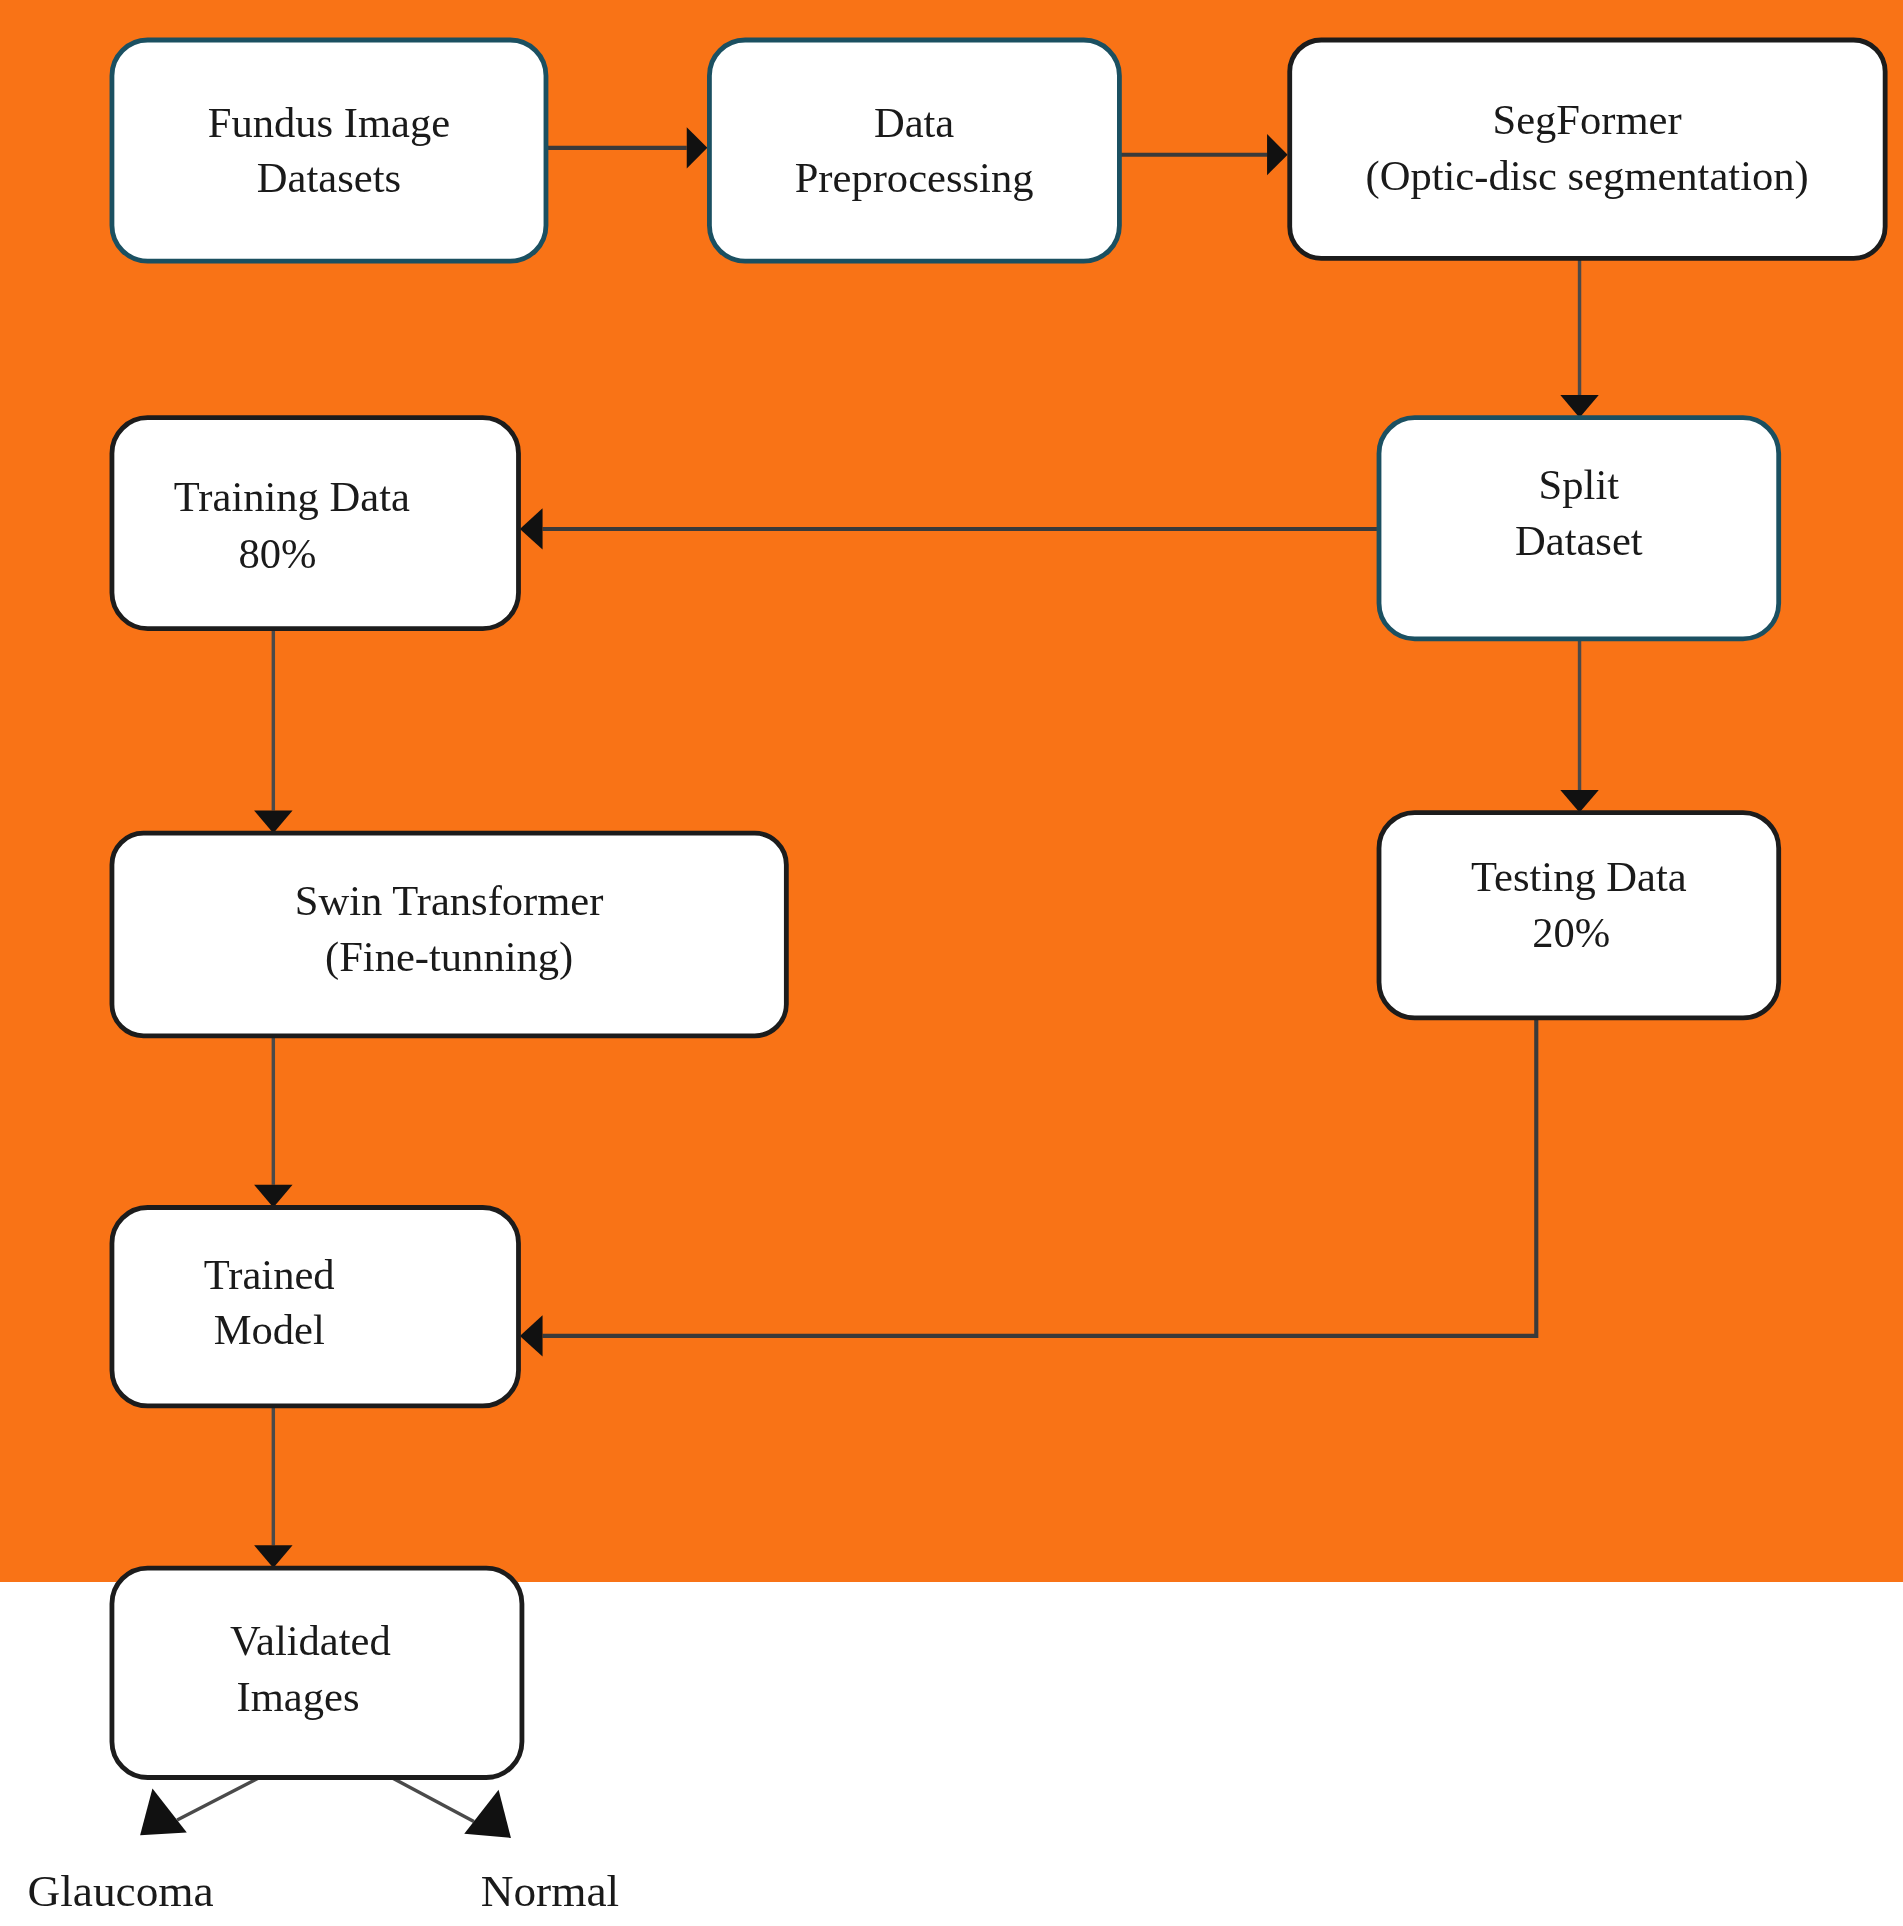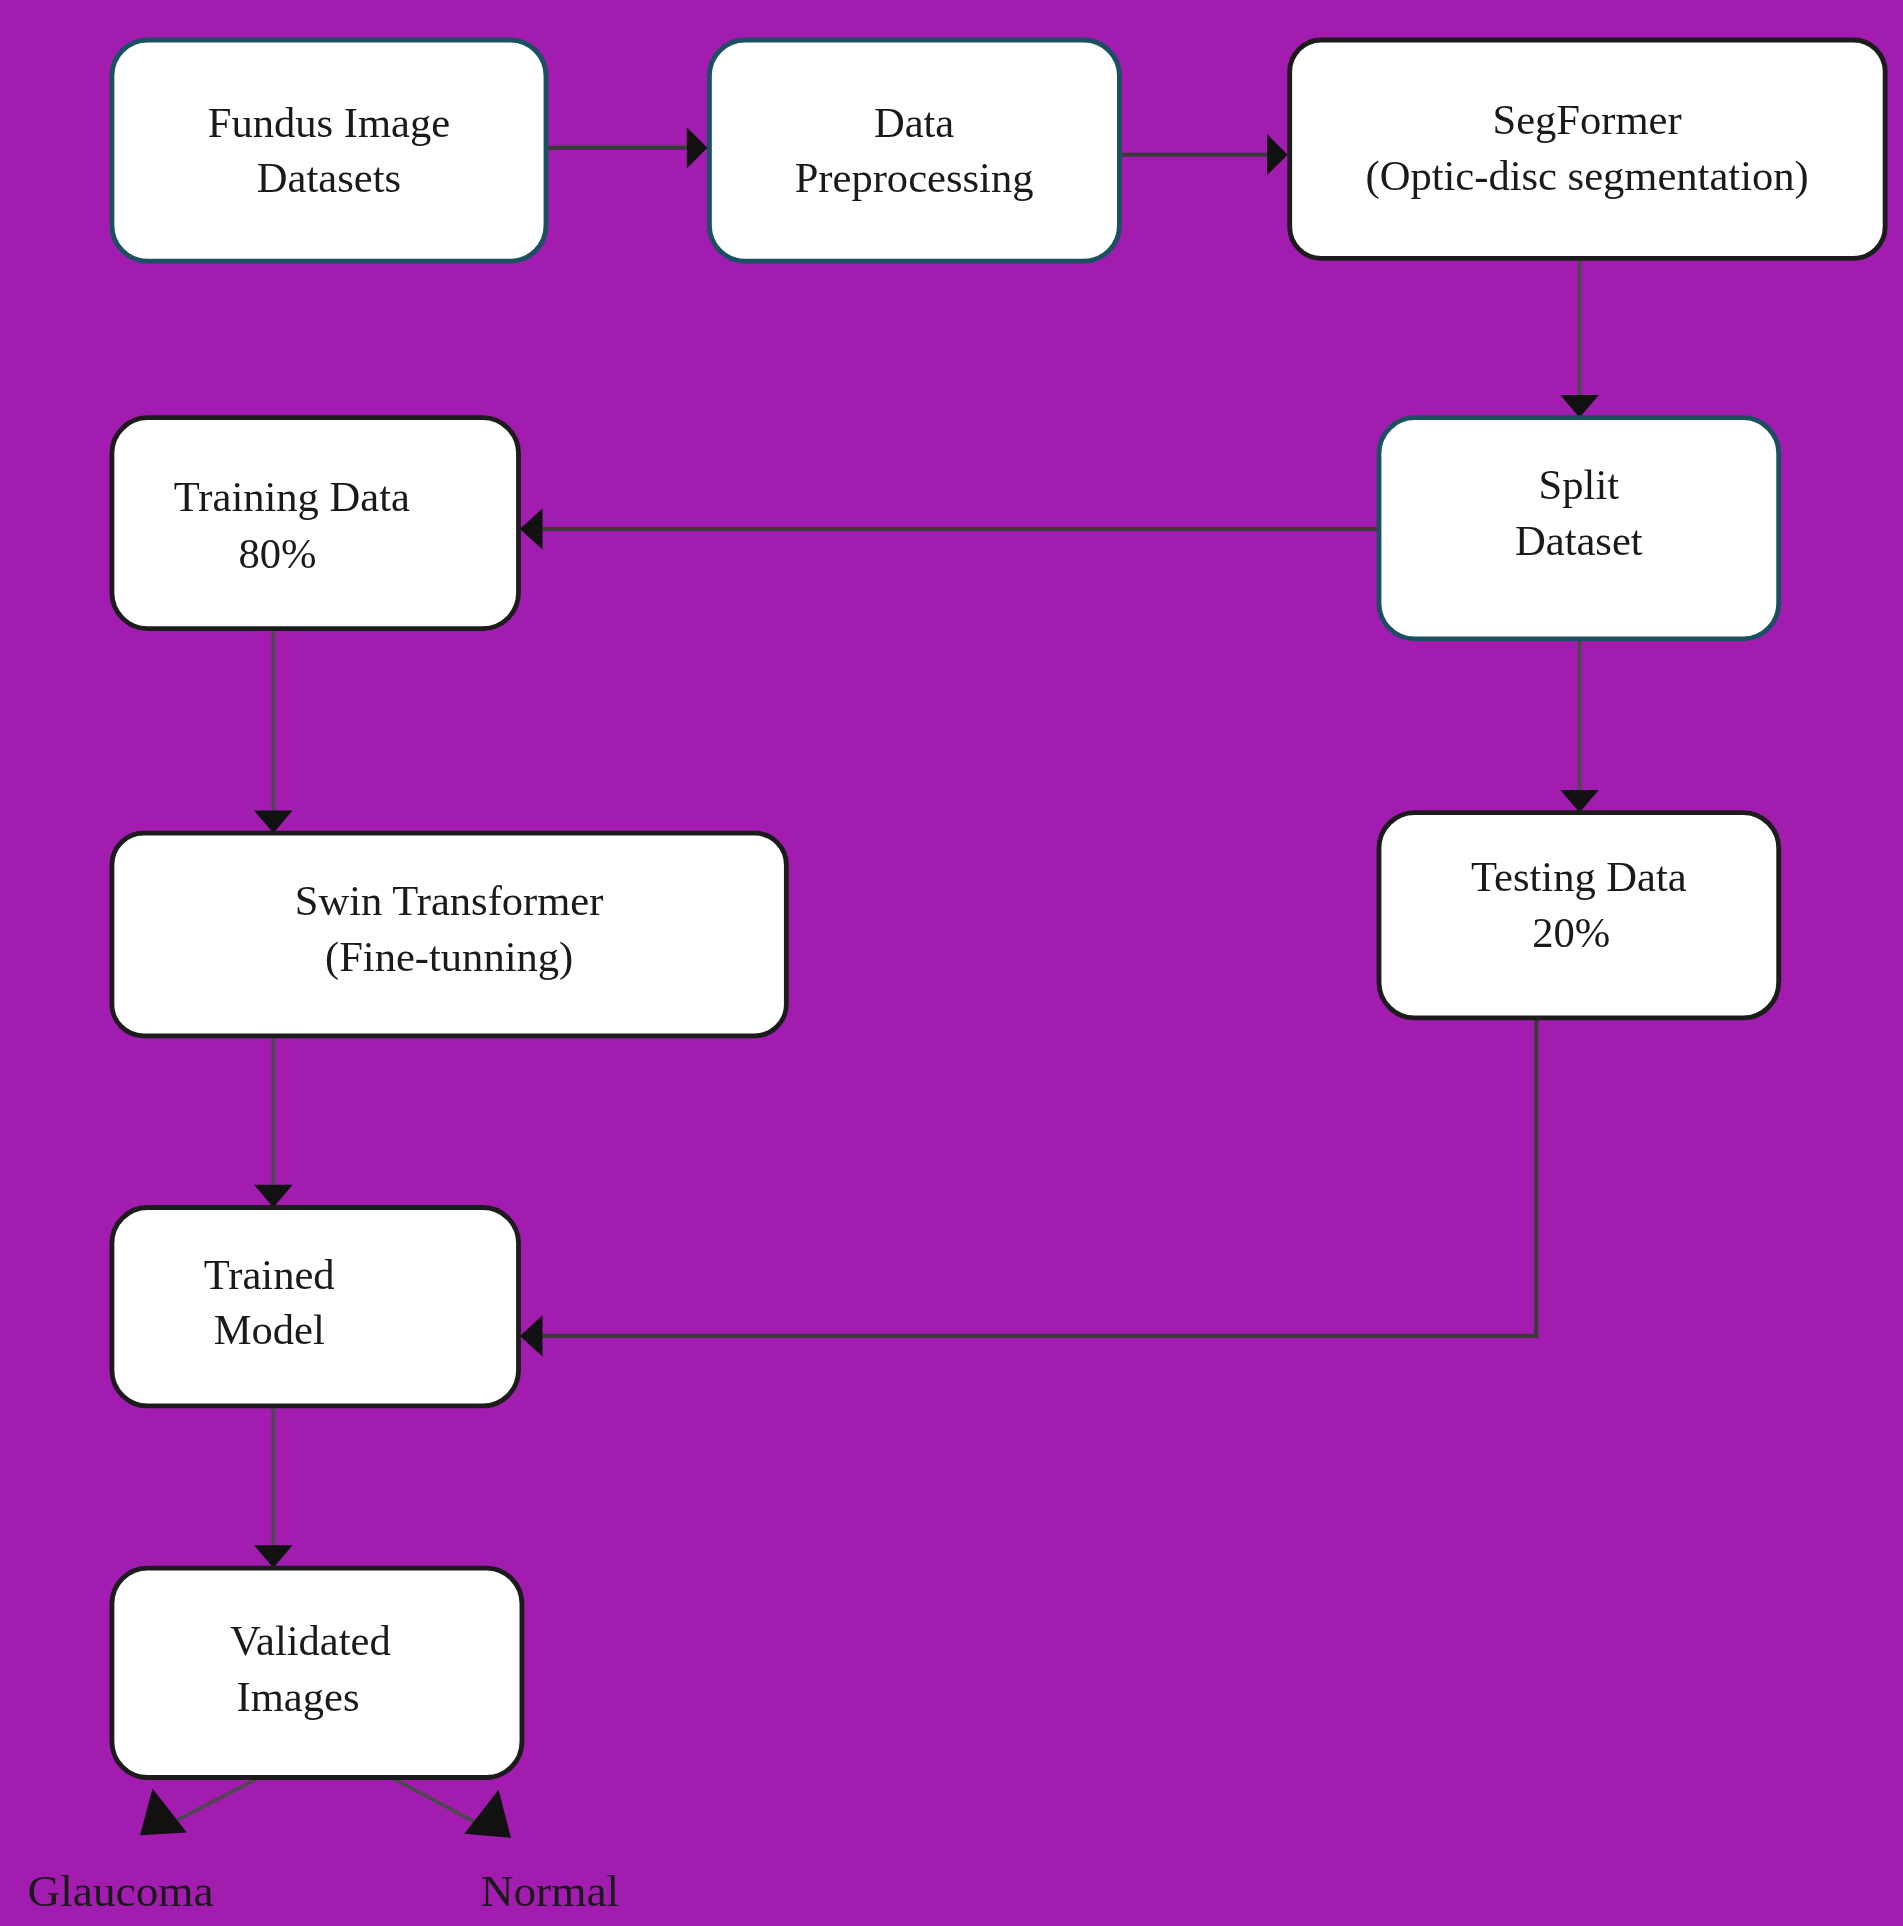--- a/index.html
+++ b/index.html
@@ -9,22 +9,22 @@
   }
   body {
     width: 1903px;
     height: 1926px;
     font-family: "Liberation Serif", "DejaVu Serif", serif;
     overflow: hidden;
   }
   #flowchart-root {
     position: relative;
     width: 1903px;
-    height: 1926px;
-    background: #a21caf;
+    height: 1582px;
+    background: #f97316;
   }
   svg#flow-svg {
     position: absolute;
     top: 0;
     left: 0;
     width: 1903px;
     height: 1926px;
     display: block;
   }
   .node-box {

